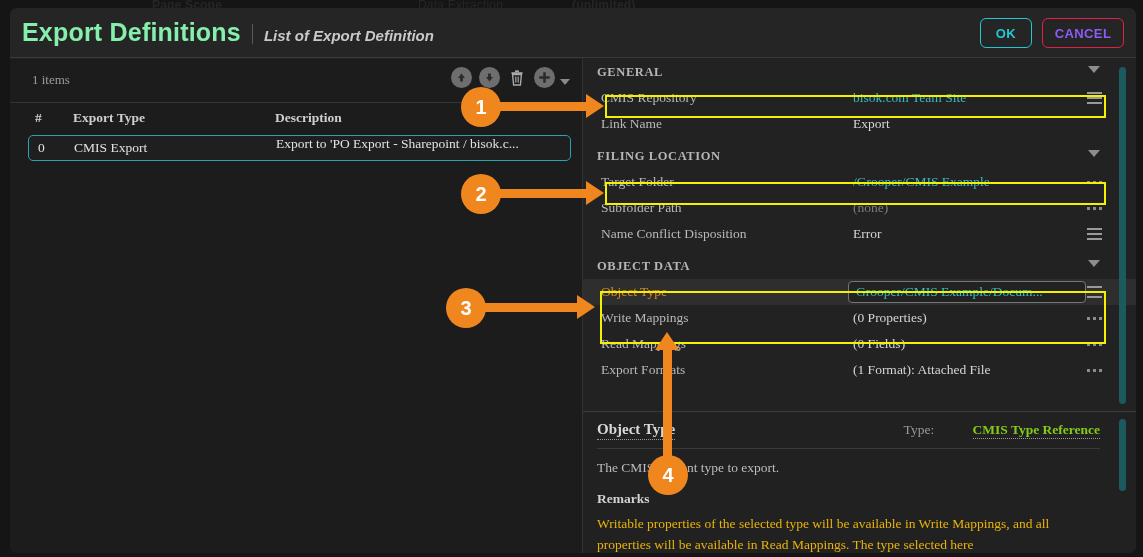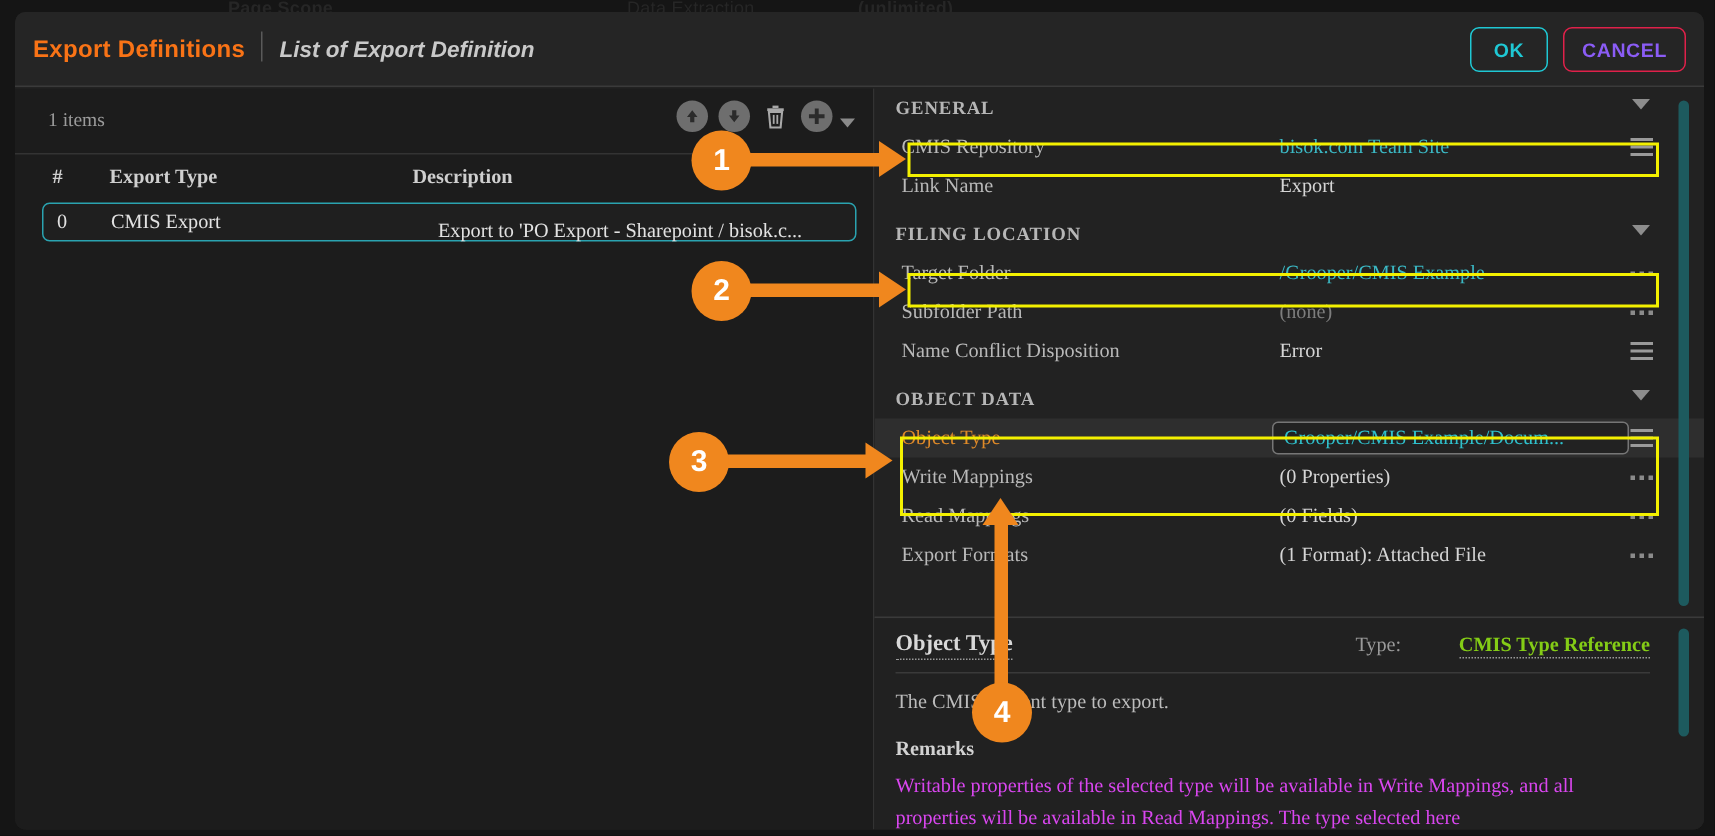--- a/index.html
+++ b/index.html
@@ -55,23 +55,23 @@
   }
   .title-wrap {
     position: absolute;
     left: 12px;
     top: 10px;
     display: flex;
     align-items: baseline;
     gap: 11px;
   }
   .title-main {
-    font-size: 16px;
-    font-weight: bold;
-    color: #f97316;
+    font-size: 25px;
+    font-weight: bold;
+    color: #86efac;
     letter-spacing: .2px;
   }
   .title-sep {
     width: 1px;
     height: 20px;
     background: #5a5a5a;
     position: relative;
     top: 3px;
   }
   .title-sub {
@@ -176,21 +176,21 @@
     width: 543px;
     height: 26px;
     border: 1.4px solid #2aa3b0;
     border-radius: 5px;
     background: #1f1f1f;
     font-size: 13.5px;
     color: #e2e2e2;
   }
   .row-num { position: absolute; left: 9px; top: 4px; }
   .row-type { position: absolute; left: 45px; top: 4px; }
-  .row-desc { position: absolute; left: 247px; top: 10px; white-space: nowrap; margin-left: 16px; }
+  .row-desc { position: absolute; left: 247px; top: 0; white-space: nowrap; }
 
   
   .right-panel {
     flex: 1;
     position: relative;
     background: #222222;
   }
   .prop-grid {
     position: absolute;
     left: 0; top: 0; right: 0;
@@ -324,21 +324,21 @@
     line-height: 19px;
   }
   .desc-sub {
     font-size: 13.5px;
     font-weight: bold;
     color: #d2d2d2;
     margin-top: 14px;
   }
   .desc-p2 {
     font-size: 13.5px;
-    color: #d946ef;
+    color: #eab308;
     line-height: 21px;
     margin-top: 6px;
   }
   .scroll-track-b {
     position: absolute;
     right: 10px; top: 6px;
     width: 7px; height: 72px;
     border-radius: 4px;
     background: #1d5a5e;
     cursor: pointer;

